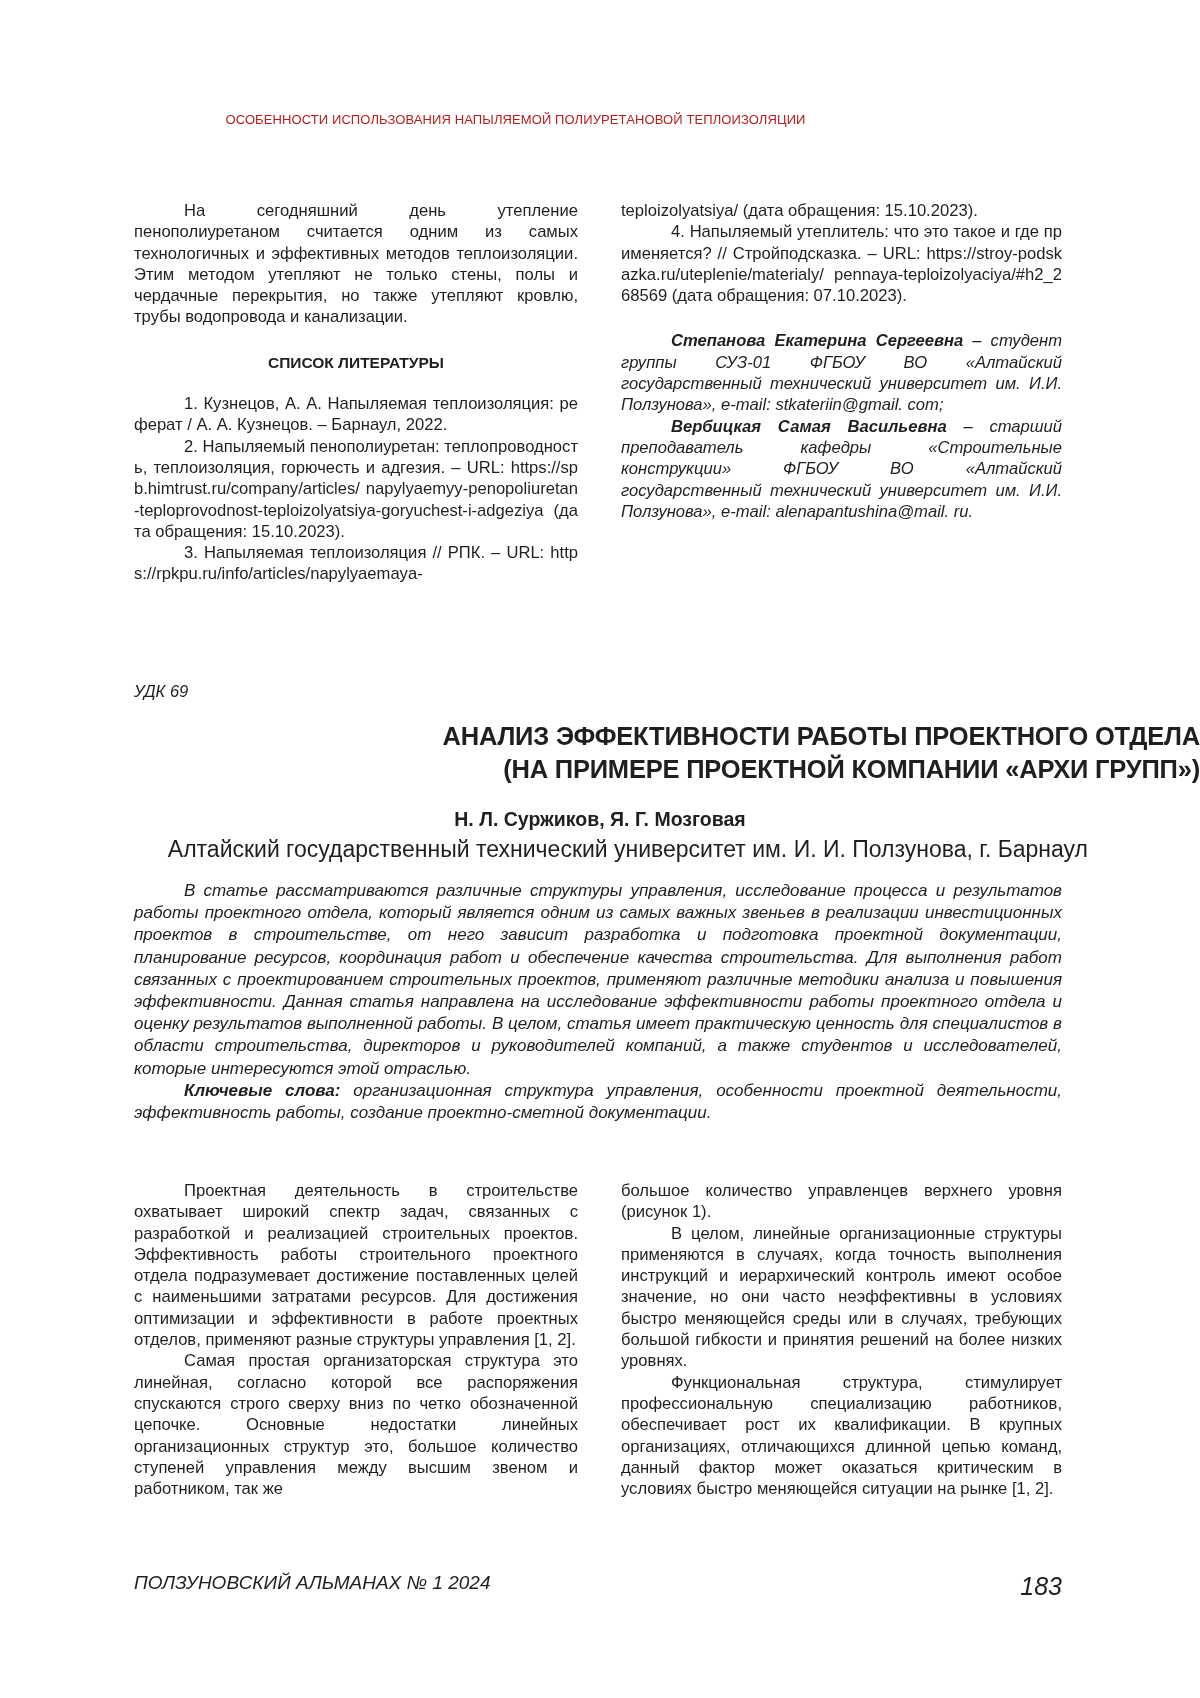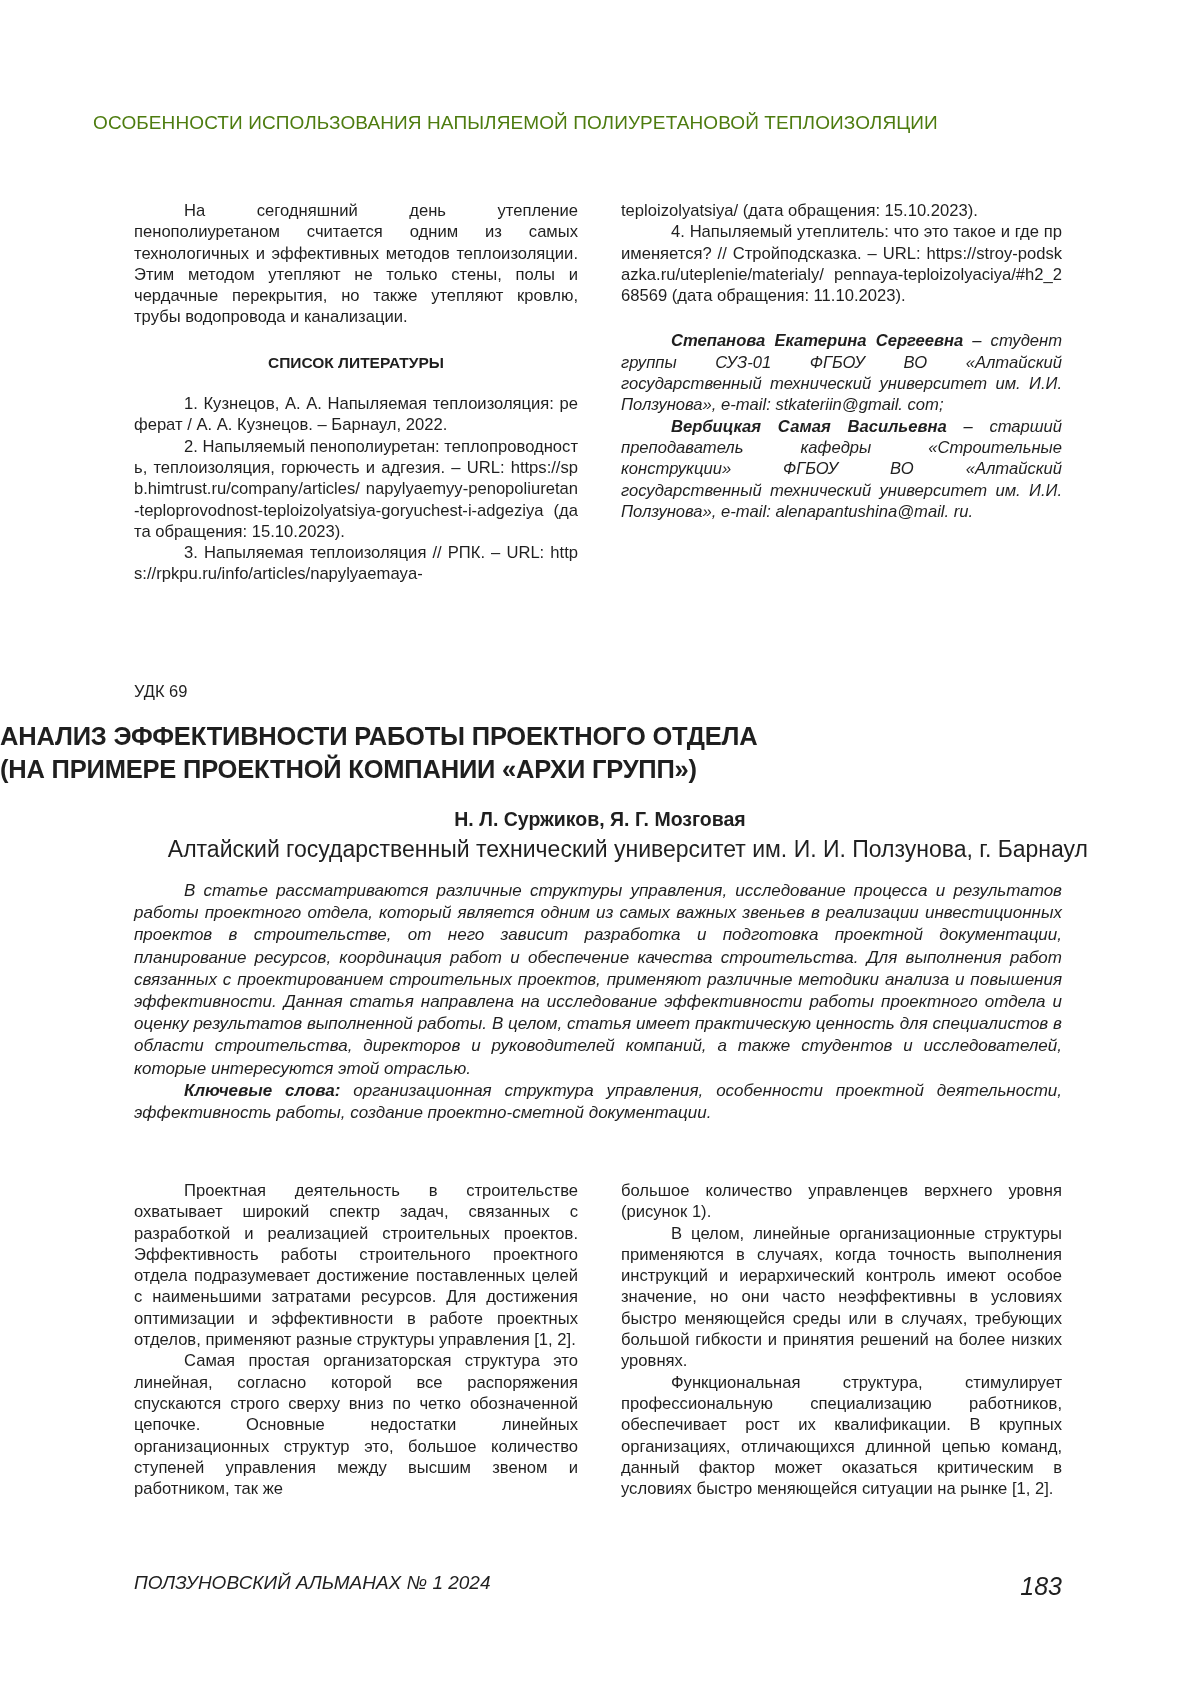--- a/index.html
+++ b/index.html
@@ -1,28 +1,28 @@
 <!DOCTYPE html>
 <html><head>
 <meta charset="utf-8">
 <style>
   html, body { margin: 0; padding: 0; background: #ffffff; }
   body { width: 1200px; height: 1698px; position: relative; overflow: hidden; color: #1f1f1f; font-family: "Liberation Sans", sans-serif; }
-  .running-head { position: absolute; top: 112px; left: 0; width: 1031px; text-align: center; font-size: 19px; letter-spacing: 0.1px; color: #4d7c0f; }
+  .running-head { position: absolute; top: 112px; left: 0; width: 1031px; text-align: center; font-size: 13px; letter-spacing: 0.1px; color: #b91c1c; }
   .col { position: absolute; font-size: 16.6px; line-height: 21.3px; text-align: justify; }
   .col p { margin: 0; }
   .indent { text-indent: 50px; }
   .left-top { left: 134px; top: 200px; width: 444px; }
   .right-top { left: 621px; top: 200px; width: 441px; }
   .refs-title { text-align: center; font-weight: bold; font-size: 15.5px; margin: 24px 0 20px 0 !important; text-indent: 0 !important; }
   .url { word-break: break-all; }
   .author-info { font-style: italic; margin-top: 24px !important; }
   .author-info b { font-weight: bold; }
-  .udk { position: absolute; left: 134px; top: 682px; font-size: 16.5px; }
-  .article-title { position: absolute; left: 0; top: 720px; width: 1200px; text-align: left; font-weight: bold; font-size: 25.5px; line-height: 33px; letter-spacing: -0.2px; }
+  .udk { position: absolute; left: 134px; top: 682px; font-size: 16.5px; font-style: italic; }
+  .article-title { position: absolute; left: 0; top: 720px; width: 1200px; text-align: right; font-weight: bold; font-size: 25.5px; line-height: 33px; letter-spacing: -0.2px; }
   .authors { position: absolute; left: 0; top: 808px; width: 1200px; text-align: center; font-weight: bold; font-size: 19.5px; }
   .affiliation { position: absolute; left: 0; top: 836px; width: 1088px; text-align: right; font-size: 23px; }
   .abstract { position: absolute; left: 134px; top: 880px; width: 928px; font-style: italic; font-size: 17px; line-height: 22.2px; text-align: justify; }
   .abstract p { margin: 0; text-indent: 50px; }
   .abstract b { font-weight: bold; }
   .left-body { left: 134px; top: 1180px; width: 444px; }
   .right-body { left: 621px; top: 1180px; width: 441px; }
   .footer-journal { position: absolute; left: 134px; top: 1572px; font-style: italic; font-size: 19px; }
   .footer-page { position: absolute; right: 138px; top: 1572px; font-style: italic; font-size: 25px; }
 </style>
@@ -34,21 +34,21 @@
 <div class="col left-top">
   <p class="indent">На сегодняшний день утепление пенополиуретаном считается одним из самых технологичных и эффективных методов теплоизоляции. Этим методом утепляют не только стены, полы и чердачные перекрытия, но также утепляют кровлю, трубы водопровода и канализации.</p>
   <p class="refs-title">СПИСОК ЛИТЕРАТУРЫ</p>
   <p class="indent url">1. Кузнецов, А. А. Напыляемая теплоизоляция: реферат / А. А. Кузнецов. – Барнаул, 2022.</p>
   <p class="indent url">2. Напыляемый пенополиуретан: теплопроводность, теплоизоляция, горючесть и адгезия. – URL: https://spb.himtrust.ru/company/articles/ napylyaemyy-penopoliuretan-teploprovodnost-teploizolyatsiya-goryuchest-i-adgeziya (дата обращения: 15.10.2023).</p>
   <p class="indent url">3. Напыляемая теплоизоляция // РПК. – URL: https://rpkpu.ru/info/articles/napylyaemaya-</p>
 </div>
 
 <div class="col right-top">
   <p class="url">teploizolyatsiya/ (дата обращения: 15.10.2023).</p>
-  <p class="indent url">4. Напыляемый утеплитель: что это такое и где применяется? // Стройподсказка. – URL: https://stroy-podskazka.ru/uteplenie/materialy/ pennaya-teploizolyaciya/#h2_268569 (дата обращения: 11.10.2023).</p>
+  <p class="indent url">4. Напыляемый утеплитель: что это такое и где применяется? // Стройподсказка. – URL: https://stroy-podskazka.ru/uteplenie/materialy/ pennaya-teploizolyaciya/#h2_268569 (дата обращения: 07.10.2023).</p>
   <p class="indent author-info"><b>Степанова Екатерина Сергеевна</b><span> – студент группы СУЗ-01 ФГБОУ ВО «Алтайский государственный технический университет им. И.И. Ползунова», e-mail: stkateriin@gmail. com;</span></p>
   <p class="indent" style="font-style: italic;"><b>Вербицкая Самая Васильевна</b><span> – старший преподаватель кафедры «Строительные конструкции» ФГБОУ ВО «Алтайский государственный технический университет им. И.И. Ползунова», e-mail: alenapantushina@mail. ru.</span></p>
 </div>
 
 <div class="udk">УДК 69</div>
 
 <div class="article-title">
   <div>АНАЛИЗ ЭФФЕКТИВНОСТИ РАБОТЫ ПРОЕКТНОГО ОТДЕЛА</div>
   <div>(НА ПРИМЕРЕ ПРОЕКТНОЙ КОМПАНИИ «АРХИ ГРУПП»)</div>
 </div>

